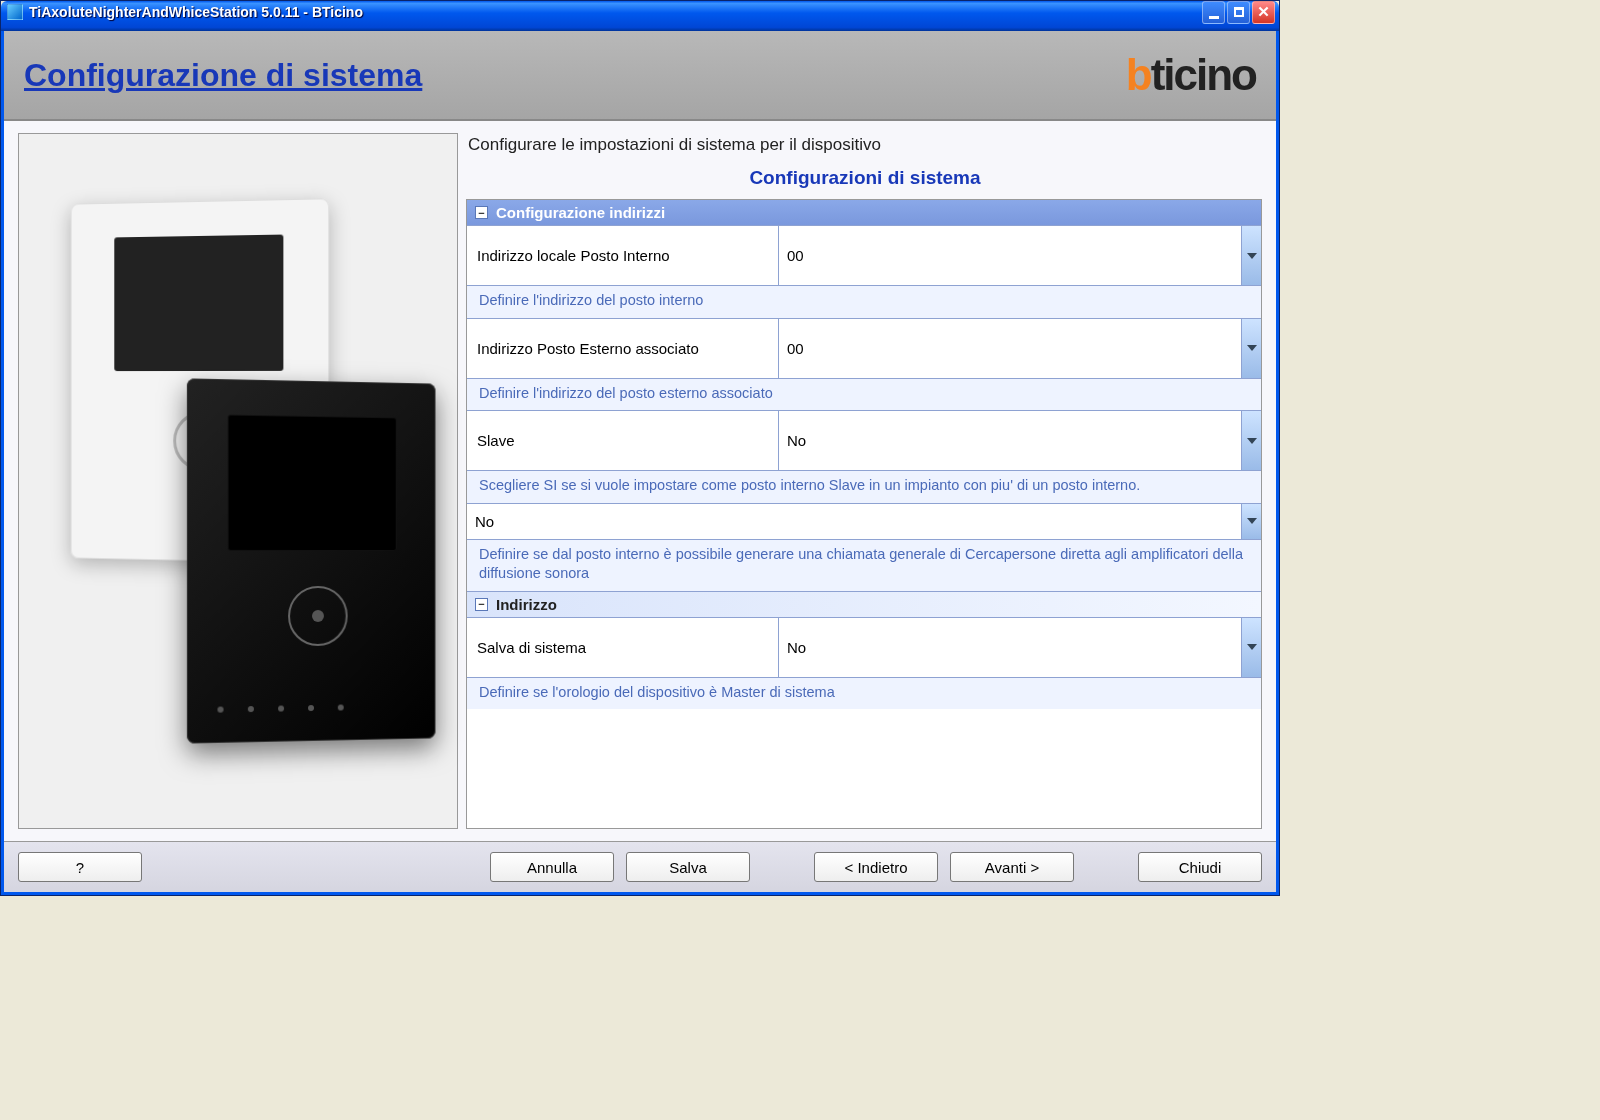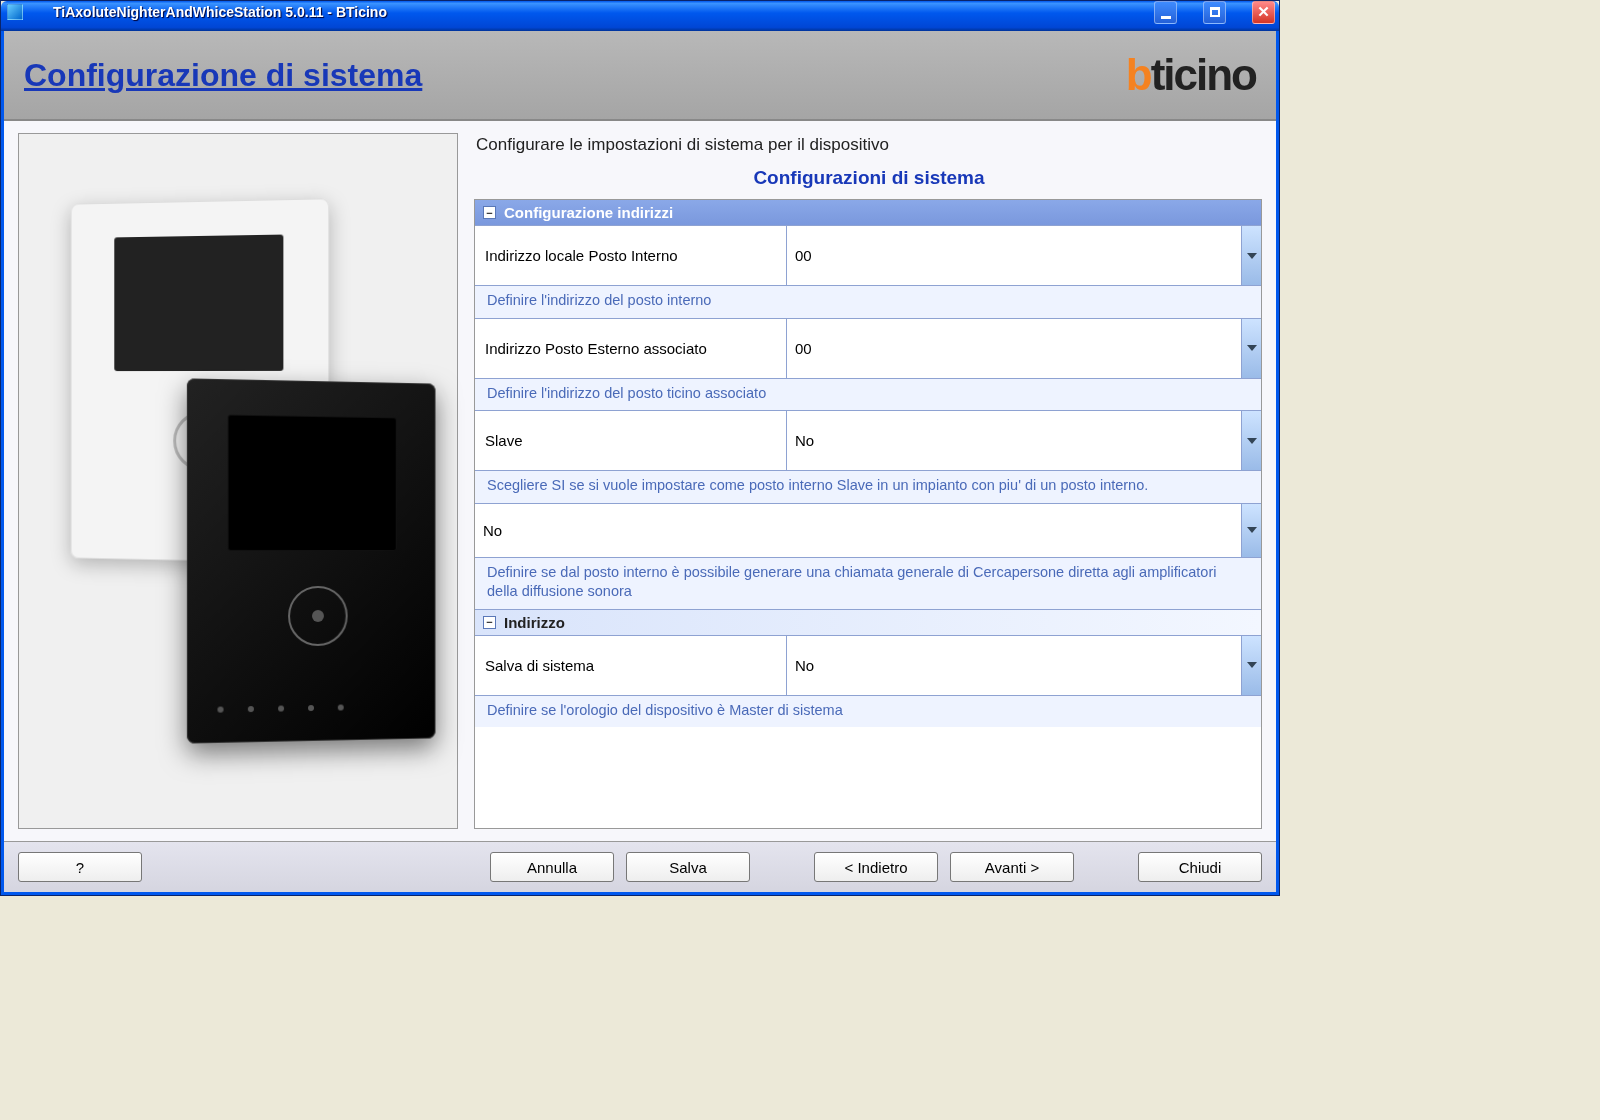--- a/index.html
+++ b/index.html
@@ -21,21 +21,20 @@
     .titlebar {
       background: linear-gradient(to bottom, #0058ee 0%, #3a93ff 8%, #0058ee 40%, #0046d5 88%, #003399 100%);
       height: 30px;
       display: flex;
       align-items: center;
       padding: 0 4px 8px 6px;
       color: white;
       font-weight: bold;
       border-top-left-radius: 6px;
       border-top-right-radius: 6px;
-      gap: 24px;
     }
     .titlebar .app-icon {
       width: 16px; height: 16px;
       background: linear-gradient(135deg,#6cf,#06c);
       margin-right: 6px;
       border: 1px solid #fff3;
     }
     .titlebar .title-text { flex: 1; font-size: 14px; text-shadow: 1px 1px 1px #003; }
     .winbtn {
       width: 23px; height: 23px;
@@ -76,21 +75,21 @@
     .logo {
       display: flex;
       align-items: baseline;
       margin-left: auto;
     }
     .logo .b { color:#f58220; font-size:44px; font-weight:900; font-family: Arial Black, Arial, sans-serif; letter-spacing:-2px;}
     .logo .ticino { color:#222; font-size:44px; font-weight:900; font-family: Arial Black, Arial, sans-serif; letter-spacing:-2px;}
     .content {
       flex: 1;
       display: flex;
-      gap: 16px;
+      gap: 8px;
       padding: 12px 14px;
       background: #f7f7fb;
     }
     .image-panel {
       width: 440px;
       background: #f0f0f0;
       border: 1px solid #999;
       padding: 40px 20px;
       display:flex; align-items:center; justify-content:center;
     }
@@ -168,21 +167,21 @@
       padding: 21px 10px;
       background: white;
       border-right:1px solid #8ea2d2;
       font-size: 15px;
     }
     .prop-value {
       flex:1; display:flex;
     }
     .prop-select {
       flex:1; height:100%; border:none; background:white;
-      padding: 18px 8px; font-size:15px; font-family: inherit;
+      padding: 9px 8px; font-size:15px; font-family: inherit;
       display:flex; align-items:center; justify-content:space-between;
     }
     .dd-btn {
       width:20px; background: linear-gradient(to bottom,#cde3ff,#9abbe8);
       border-left:1px solid #8ea2d2;
       display:flex;align-items:center;justify-content:center;
       cursor:pointer;
     }
     .dd-btn::after{content:"";width:0;height:0;border-left:5px solid transparent;border-right:5px solid transparent;border-top:6px solid #345;}
     .prop-hint {
@@ -289,21 +288,21 @@
 
           <div class="prop-row">
             <div class="prop-label">Indirizzo Posto Esterno associato</div>
             <div class="prop-value">
               <div class="prop-select">
                   <span>00</span>
                 </div>
               <div class="dd-btn"></div>
             </div>
           </div>
-          <div class="prop-hint">Definire l'indirizzo del posto ticino associato</div>
+          <div class="prop-hint">Definire l'indirizzo del posto esterno associato</div>
 
           <div class="prop-row">
             <div class="prop-label">Slave</div>
             <div class="prop-value">
               <div class="prop-select">
                   <span>No</span>
                 </div>
               <div class="dd-btn"></div>
             </div>
           </div>

